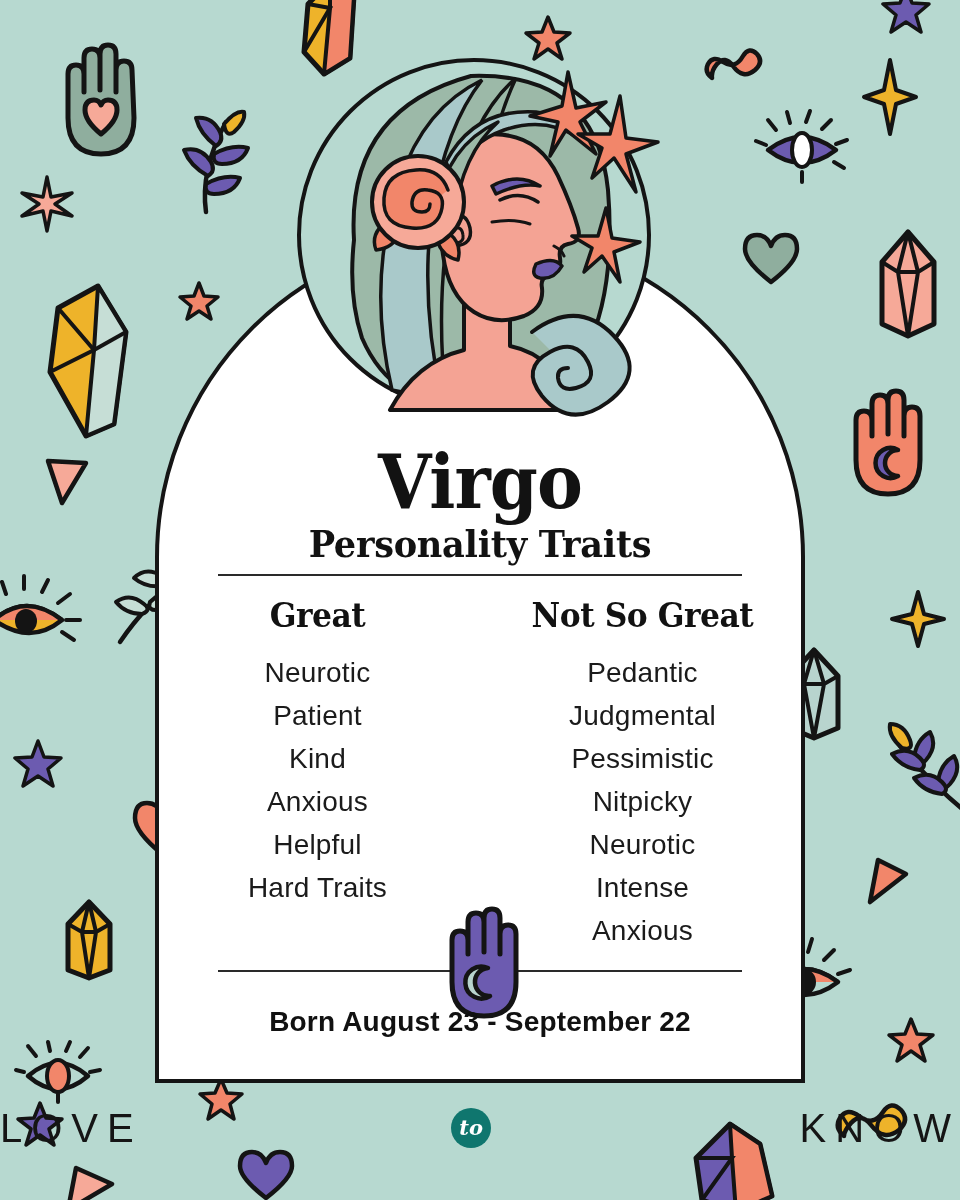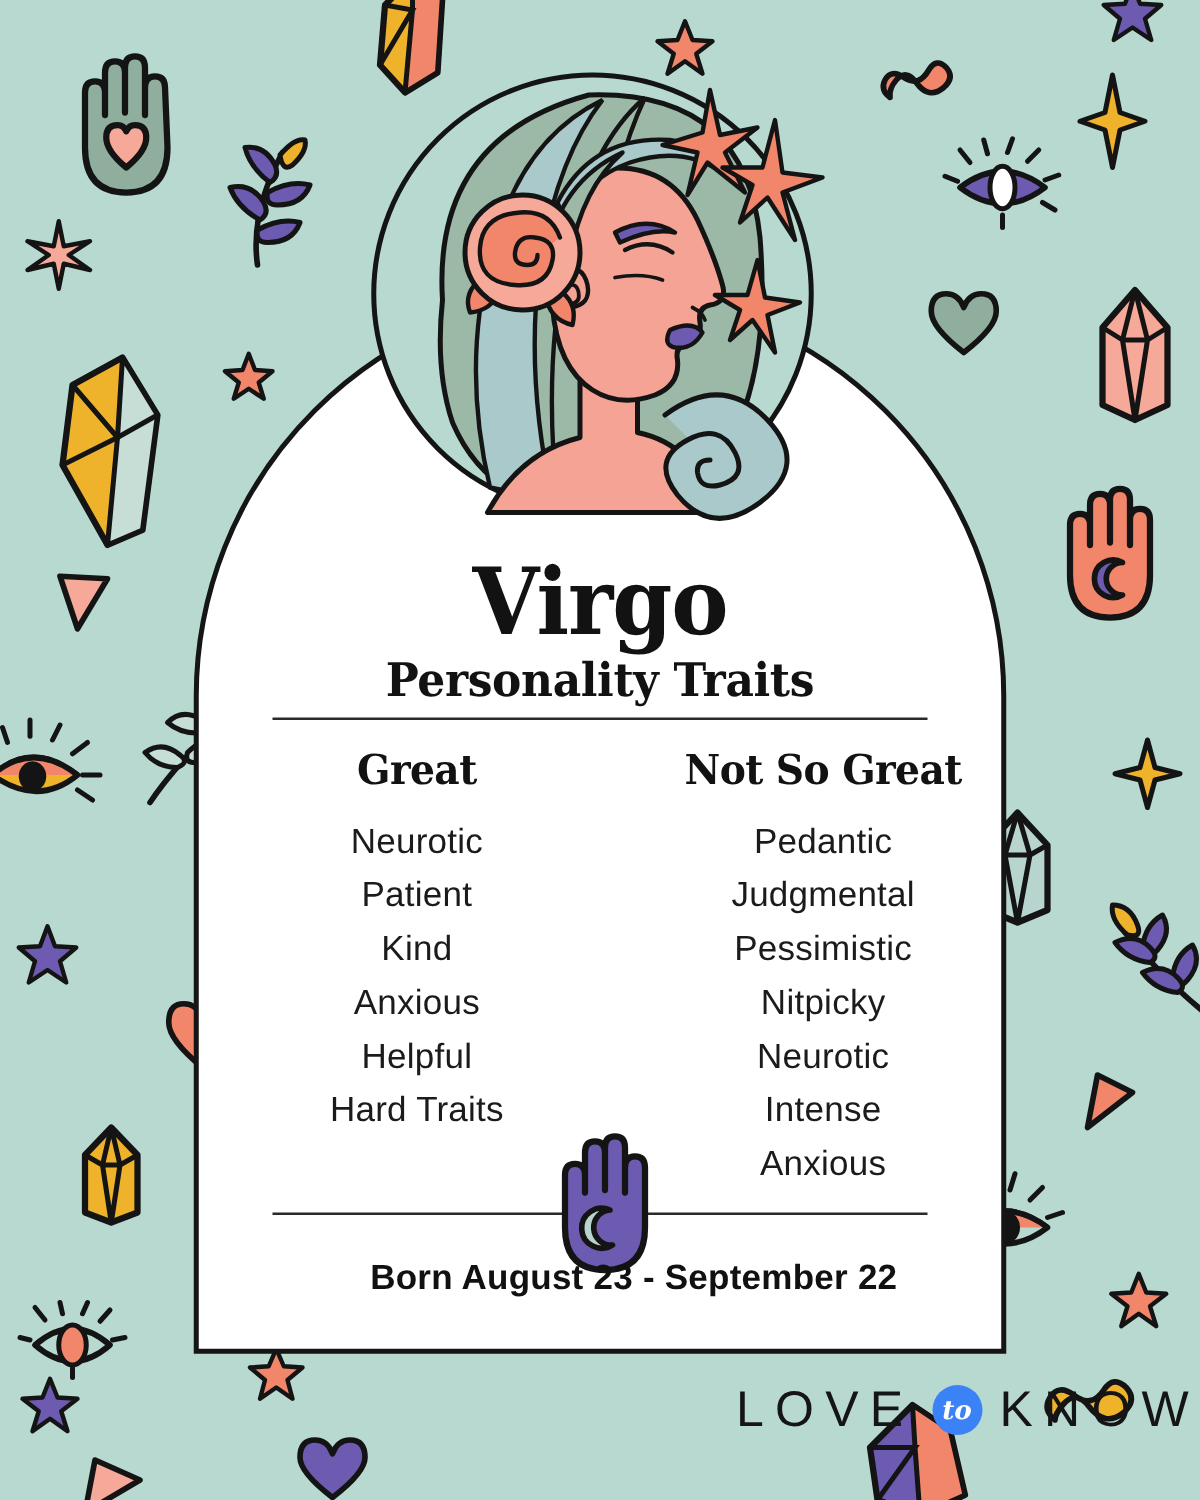--- a/index.html
+++ b/index.html
@@ -56,21 +56,20 @@
     position:absolute;
     left:218px;width:524px;height:0;
     border-top:2px solid #2a2a2a;
   }
   .rule-top{top:574px;}
   .rule-bottom{top:970px;}
 
   .columns{
     position:absolute;left:155px;top:596px;width:650px;
     display:flex;
-    margin-left:16px;
   }
   .col{flex:1;text-align:center;}
   .col-head{
     font-family:"DejaVu Serif", serif;
     font-weight:bold;
     font-size:33px;
     color:#121212;
     letter-spacing:-0.5px;
     margin-bottom:16px;
     transform:scaleX(0.95);
@@ -87,41 +86,40 @@
 
   .born{
     position:absolute;
     left:155px;top:1006px;width:650px;
     text-align:center;
     font-family:"Liberation Sans", sans-serif;
     font-weight:bold;
     font-size:28px;
     color:#111111;
     letter-spacing:0.2px;
-    padding-left:27px;
   }
 
   
   .logo{
     position:absolute;
     left:0;top:1108px;width:960px;
-    display:flex;align-items:center;justify-content:flex-end;
+    display:flex;align-items:center;justify-content:space-between;
     gap:14px;
   }
   .logo-word{
     font-family:"Liberation Sans", sans-serif;
     font-weight:400;
     font-size:40px;
     letter-spacing:9px;
     color:#151515;
     line-height:1;
   }
   .logo-badge{
     width:40px;height:40px;border-radius:50%;
-    background:#3b82f6;
+    background:#0f766e;
     display:flex;align-items:center;justify-content:center;
   }
   .logo-badge span{
     font-family:"DejaVu Serif", serif;
     font-style:italic;
     font-weight:bold;
     font-size:21px;
     color:#ffffff;
     line-height:1;
     margin-top:-1px;

